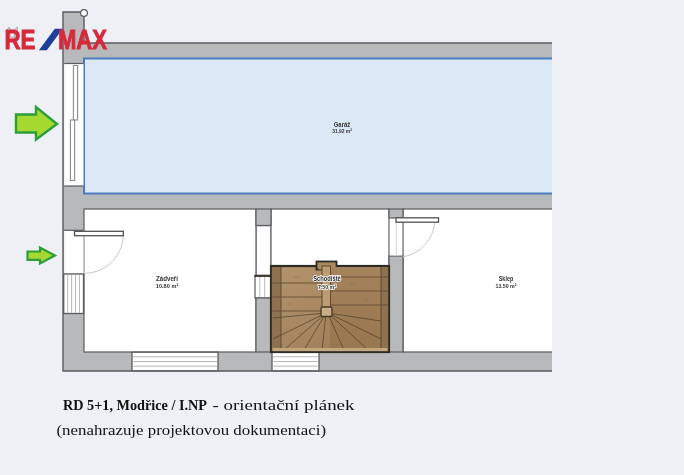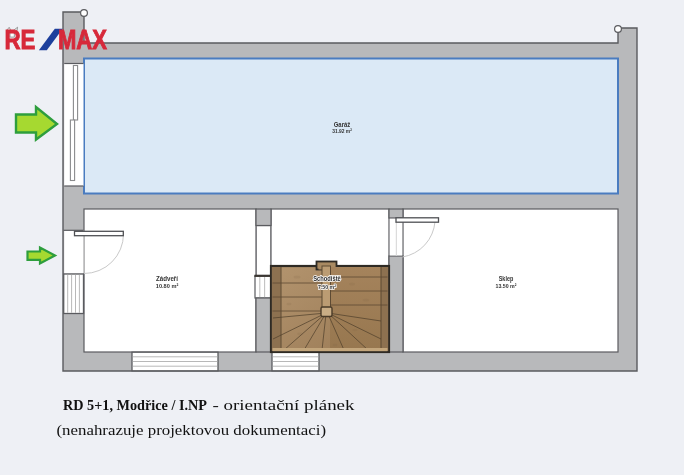--- a/index.html
+++ b/index.html
@@ -1,16 +1,16 @@
 <!DOCTYPE html>
 <html><head>
 <meta charset="utf-8">
 <style>
   html,body{margin:0;padding:0;background:#eef0f5;}
-  .page{position:relative;width:684px;height:475px;overflow:hidden;font-family:"Liberation Sans",sans-serif;text-align:right;}
+  .page{position:relative;width:552px;height:475px;overflow:hidden;font-family:"Liberation Sans",sans-serif;text-align:right;}
 </style>
 </head>
 <body>
 <div class="page">
 <svg width="684" height="475" viewBox="0 0 684 475" xmlns="http://www.w3.org/2000/svg">
 
   <rect x="0" y="0" width="684" height="475" fill="#eef0f5"></rect>
 
   <path d="M63,12 L84,12 L84,43 L618,43 L618,28 L637,28 L637,371 L63,371 Z" fill="#b8b9bb" stroke="#5a5b5f" stroke-width="1.4"></path>
 

